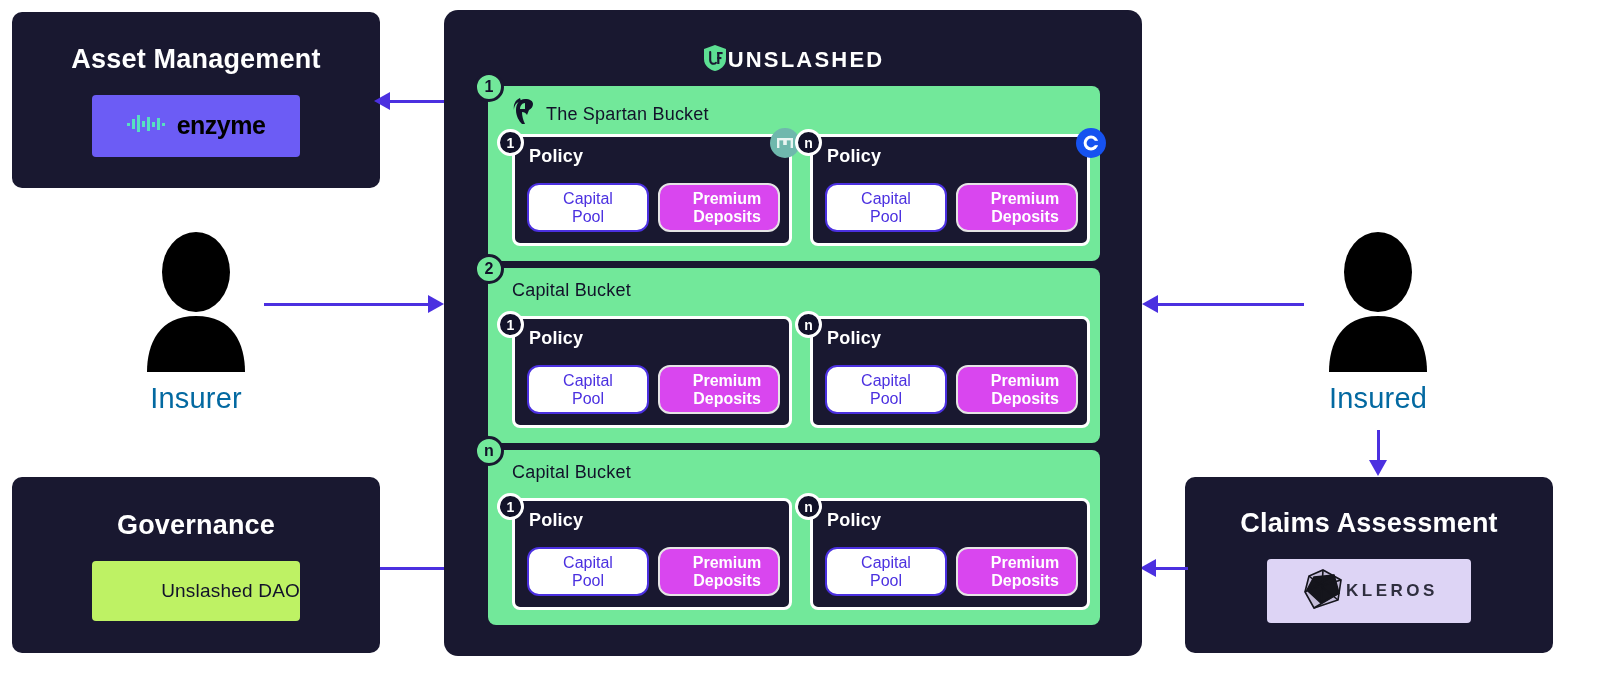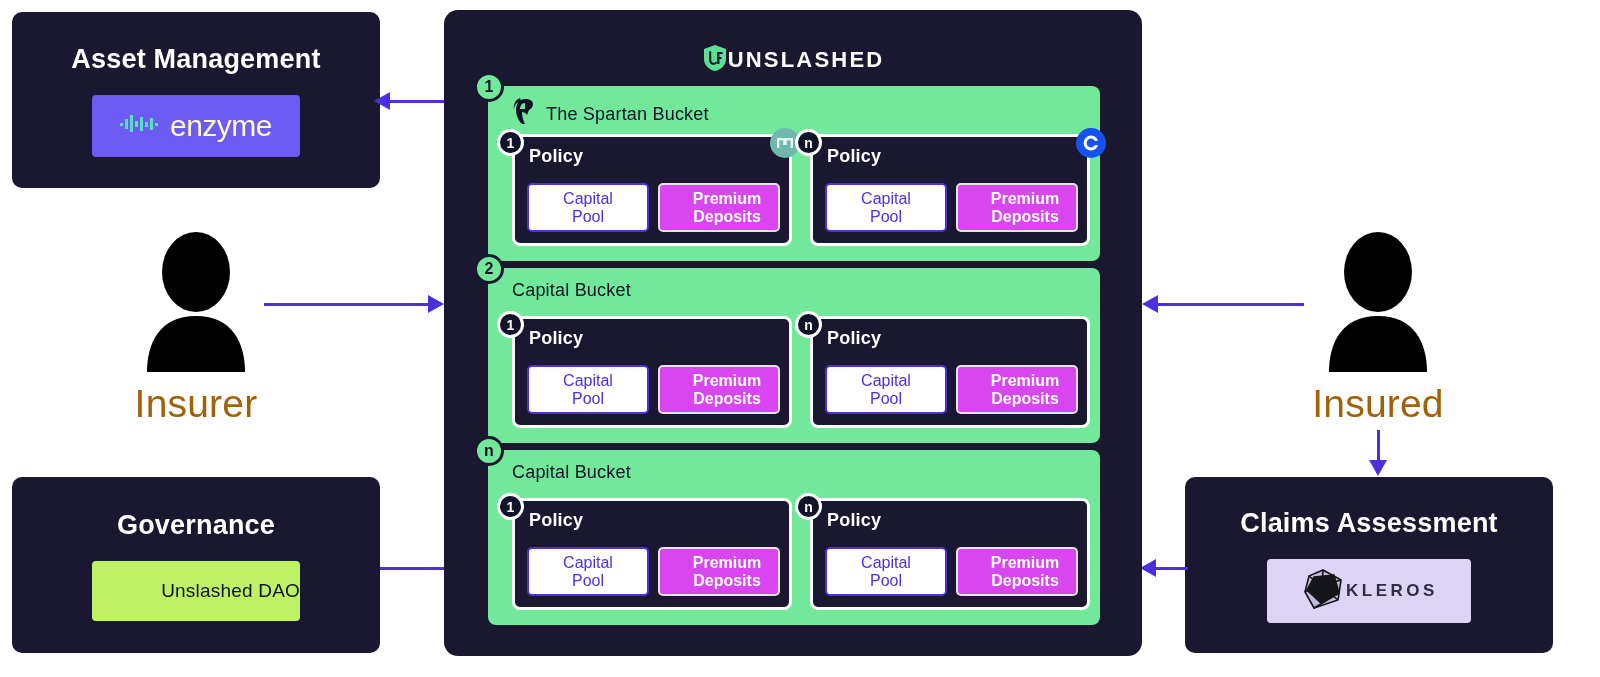--- a/index.html
+++ b/index.html
@@ -23,29 +23,29 @@
     color:#ffffff;font-size:27px;font-weight:bold;
     letter-spacing:.2px;margin:0 0 20px 0;white-space:nowrap;
   }
 
   
   .chip{
     border-radius:4px;display:flex;align-items:center;justify-content:center;
     box-sizing:border-box;
   }
   .chip-enzyme{width:208px;height:62px;background:#6c5cf5;gap:8px;}
-  .enzyme-word{color:#fef9c3;font-size:30px;font-weight:normal;letter-spacing:-.5px;}
+  .enzyme-word{color:#000000;font-size:25px;font-weight:bold;letter-spacing:-.5px;}
   .chip-dao{width:208px;height:60px;background:#bef264;justify-content:flex-end;}
   .dao-word{color:#12122a;font-size:19px;letter-spacing:.2px;}
   .chip-kleros{width:204px;height:64px;background:#ddd4f5;}
   .kleros-word{color:#2e2e3e;font-size:17px;font-weight:600;letter-spacing:3.5px;}
 
   
   .person{position:absolute;display:flex;flex-direction:column;align-items:center;}
-  .person-label{font-size:39px;color:#a16207;margin-top:6px;letter-spacing:.2px;}
+  .person-label{font-size:29px;color:#0369a1;margin-top:6px;letter-spacing:.2px;}
 
   
   .conn{position:absolute;background:#4b30e0;height:3px;}
   .conn-v{position:absolute;background:#4b30e0;width:3px;}
   .arrow{position:absolute;width:0;height:0;}
   .arrow-left{border-top:9px solid transparent;border-bottom:9px solid transparent;border-right:16px solid #4b30e0;}
   .arrow-right{border-top:9px solid transparent;border-bottom:9px solid transparent;border-left:16px solid #4b30e0;}
   .arrow-down{border-left:9px solid transparent;border-right:9px solid transparent;border-top:16px solid #4b30e0;}
 
   
@@ -83,21 +83,21 @@
   .policy{
     position:absolute;background:#191830;border:3px solid #ffffff;
     border-radius:8px;box-sizing:border-box;
   }
   .policy-label{
     position:absolute;left:14px;top:9px;color:#ffffff;
     font-size:18px;font-weight:bold;letter-spacing:.2px;
   }
   .boxrow{position:absolute;left:12px;bottom:11px;display:flex;gap:9px;}
   .cbox{
-    width:122px;height:49px;border-radius:5px;box-sizing:border-box;
+    width:122px;height:49px;border-radius:12px;box-sizing:border-box;
     display:flex;flex-direction:column;align-items:center;justify-content:center;
     line-height:1.08;font-size:16px;
   }
   .cbox-capital{background:#ffffff;border:2px solid #4b30e0;color:#4b30e0;}
   .cbox-premium{background:#d946ef;border:2px solid #e5e5e5;color:#ffffff;font-weight:bold;padding-left:16px;}
 
   
   .proto{
     position:absolute;width:30px;height:30px;border-radius:50%;
     display:flex;align-items:center;justify-content:center;box-sizing:border-box;

